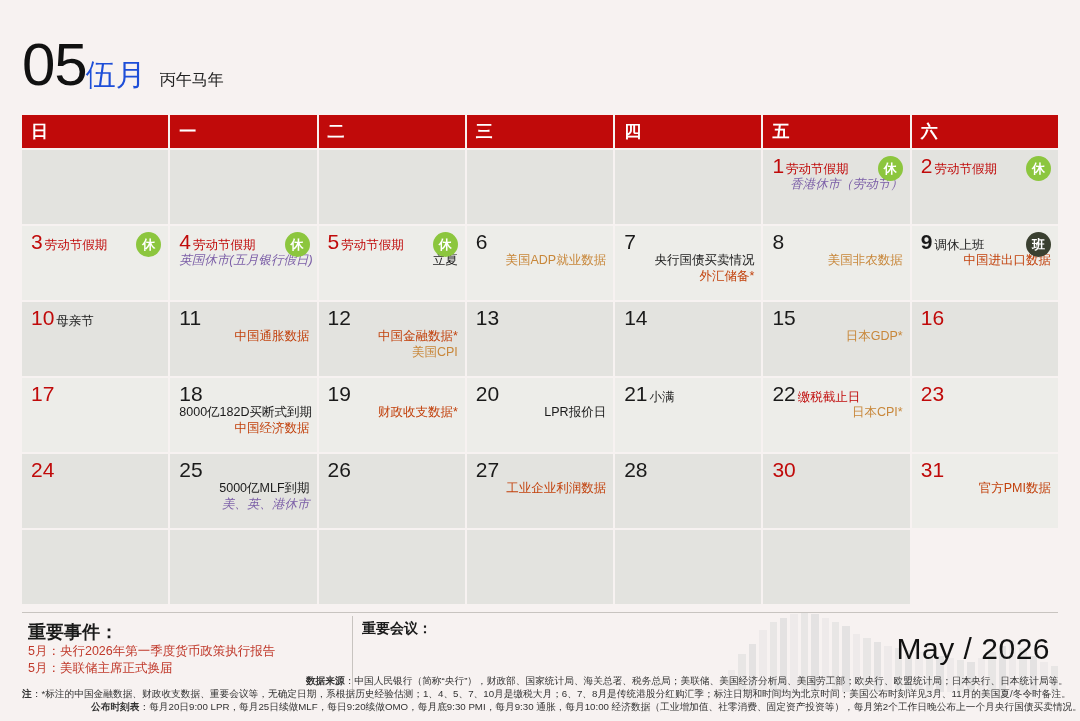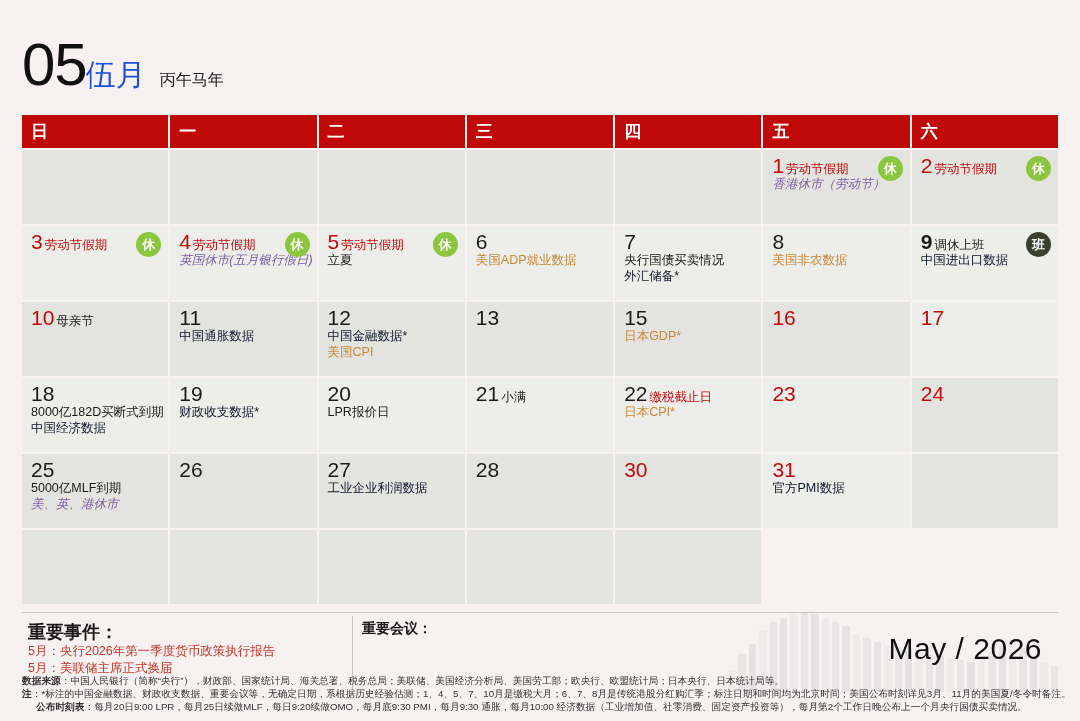--- a/index.html
+++ b/index.html
@@ -3,21 +3,21 @@
 <meta charset="utf-8">
 <style>
   html,body{margin:0;padding:0;}
   body{
     width:1080px;height:721px;
     background:#F7F2F1;
     font-family:"Liberation Sans","DejaVu Sans",sans-serif;
     overflow:hidden;
     position:relative;
   }
-  .page{position:relative;width:1080px;height:721px;box-sizing:border-box;}
+  .page{position:relative;width:1080px;height:721px;box-sizing:border-box;text-align:right;}
 
   
   .title-bar{
     position:absolute;left:22px;top:36px;
     display:flex;align-items:baseline;
   }
   .month-num{
     font-size:60px;font-weight:400;color:#111;
     letter-spacing:-1px;line-height:58px;
   }
@@ -55,21 +55,21 @@
   .daytop{display:flex;align-items:baseline;gap:1px;}
   .dnum{
     font-size:21px;line-height:22px;color:#1a1a1a;font-weight:400;
   }
   .dnum.wk{color:#C00A0A;}
   .dnum.bold{font-weight:bold;}
   .dlabel{font-size:12.5px;line-height:15px;margin-left:1px;}
   .ev{font-size:12.5px;line-height:15.5px;white-space:nowrap;}
   .c-red{color:#C00A0A;}
   .c-black{color:#1a1a1a;}
-  .c-blue{color:#0f172a;}
+  .c-blue{color:#c2410c;}
   .c-orange{color:#C8873A;}
   .c-purple{color:#7B5EA7;font-style:italic;}
   .badge{
     position:absolute;right:7px;top:6px;
     width:25px;height:25px;border-radius:50%;
     display:flex;align-items:center;justify-content:center;
     font-size:13px;color:#fff;font-weight:bold;
   }
   .badge.xiu{background:#8CC63E;}
   .badge.ban{background:#3A4030;}
@@ -83,21 +83,21 @@
   }
   .vsep{
     position:absolute;left:330px;top:4px;width:1px;height:78px;background:#C8C4C0;
   }
   .f-h1{position:absolute;left:6px;top:8px;font-size:18px;font-weight:bold;color:#1a1a1a;}
   .f-h2{position:absolute;left:340px;top:8px;font-size:14px;font-weight:bold;color:#1a1a1a;}
   .f-ev{position:absolute;left:6px;font-size:12.5px;color:#C0392B;line-height:16px;white-space:nowrap;}
   .f-ev1{top:31px;}
   .f-ev2{top:48px;}
   .may{
-    position:absolute;right:16px;top:20px;
+    position:absolute;right:8px;top:20px;
     font-size:30px;color:#111;letter-spacing:0.5px;
   }
   .bars{
     position:absolute;right:0px;top:0px;width:330px;height:80px;
     display:flex;align-items:flex-end;gap:3px;overflow:hidden;z-index:-1;
   }
   .bar{flex:1;background:#DCDCDC;opacity:.75;}
   .fine{
     position:absolute;left:22px;width:1046px;
     font-size:9.7px;color:#333;line-height:13px;white-space:nowrap;
@@ -211,20 +211,25 @@
       <div class="cell">
         <div class="daytop">
           <span class="dnum">12</span>
         </div>
         <div class="ev c-blue">中国金融数据*</div>
         <div class="ev c-orange">美国CPI</div>
       </div>
       <div class="cell">
         <div class="daytop">
           <span class="dnum">13</span>
+        </div>
+      </div>
+      <div class="cell">
+        <div class="daytop">
+          <span class="dnum">14</span>
         </div>
       </div>
       <div class="cell">
         <div class="daytop">
           <span class="dnum">15</span>
         </div>
         <div class="ev c-orange">日本GDP*</div>
       </div>
       <div class="cell">
         <div class="daytop">

